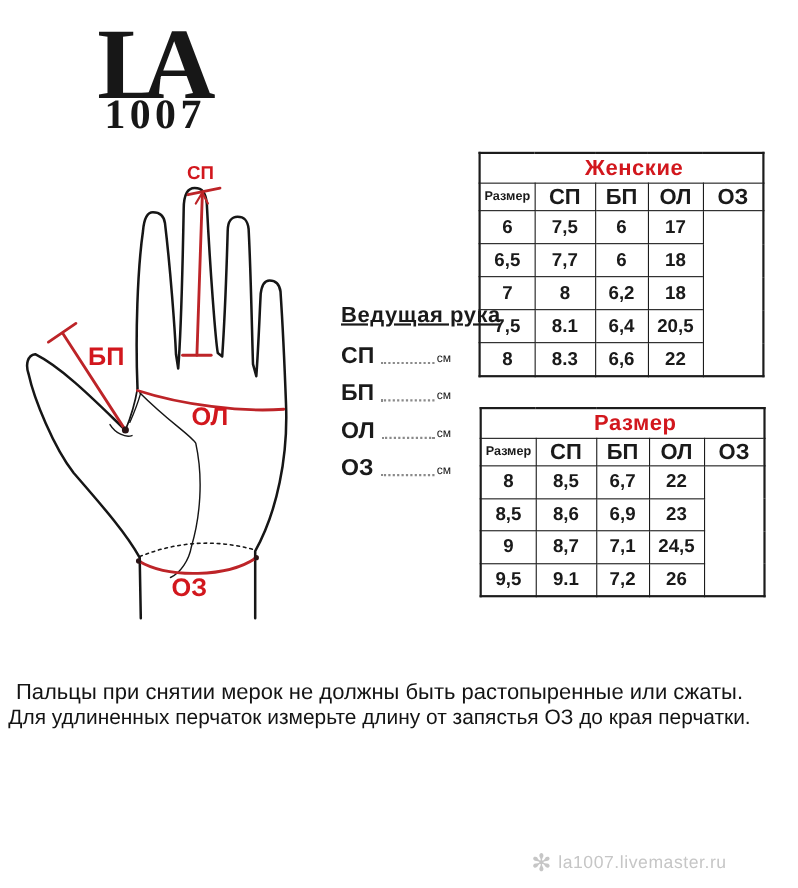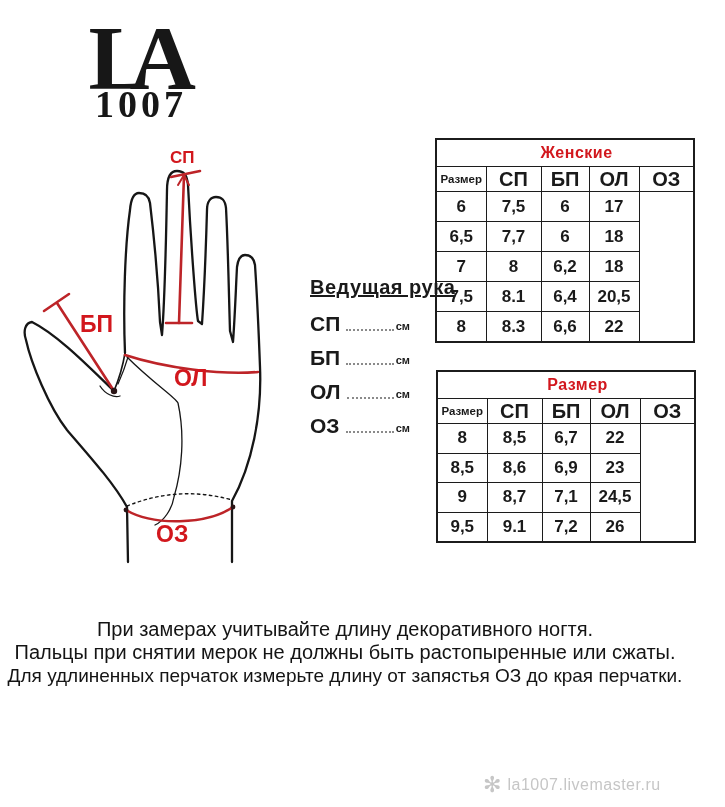--- a/index.html
+++ b/index.html
@@ -27,29 +27,29 @@
   .lab-ol{left:174px;top:367px;font-size:23px;}
   .lab-oz{left:156px;top:523px;font-size:23px;}
 
   
   .leadhand{position:absolute;left:310px;top:276px;width:100px;}
   .leadhand-title{font-size:20px;font-weight:bold;text-decoration:underline;letter-spacing:0.5px;
                   margin-bottom:14px;white-space:nowrap;}
   .measure-row{display:flex;align-items:flex-end;margin-bottom:13px;height:21px;}
   .measure-label{font-size:21px;font-weight:bold;line-height:1;}
   .leader{flex:1;border-bottom:2px dotted #8a8a8a;margin:0 2px 3px 6px;height:1px;}
-  .unit{font-size:11px;font-weight:bold;line-height:1;margin-bottom:2px;}
+  .unit{font-size:11px;font-weight:normal;line-height:1;margin-bottom:2px;}
 
   
   .size-table{position:absolute;border-collapse:collapse;table-layout:fixed;}
   .size-table,.size-table td{border:2px solid #1c1c1c;}
   .size-table td{border-width:1.5px;text-align:center;vertical-align:middle;padding:0;
                  font-weight:bold;color:#1a1a1a;}
   .size-table{border-width:2.5px;}
-  .t-title td{font-size:16px;color:var(--accent);height:26px;letter-spacing:0.5px;padding-left:23px;}
+  .t-title td{font-size:20px;color:var(--accent);height:26px;letter-spacing:0.5px;padding-left:23px;}
   .t-head td{font-size:20px;height:24px;}
   .t-head td.small{font-size:11.5px;}
   .t-data td{font-size:17px;}
   .women-table{left:435px;top:138px;}
   .women-table .t-data td{height:29px;}
   .men-table{left:436px;top:370px;}
   .men-table .t-data td{height:28.5px;}
 
   
   .footer{position:absolute;left:0px;top:618px;width:690px;text-align:center;color:#141414;}
@@ -234,21 +234,20 @@
       <tr class="t-data">
         <td>9,5</td>
         <td>9.1</td>
         <td>7,2</td>
         <td>26</td>
       </tr>
     </tbody>
   </table>
 
   <div class="footer">
-    <div class="footer-line">При замерах учитывайте длину декоративного ногтя.</div>
     <div class="footer-line">Пальцы при снятии мерок не должны быть растопыренные или сжаты.</div>
     <div class="footer-line l3">Для удлиненных перчаток измерьте длину от запястья ОЗ до края перчатки.</div>
   </div>
 
   <div class="watermark">
     <span class="wm-icon">✻</span>
     <span class="wm-text">la1007.livemaster.ru</span>
   </div>
 
 </div>

